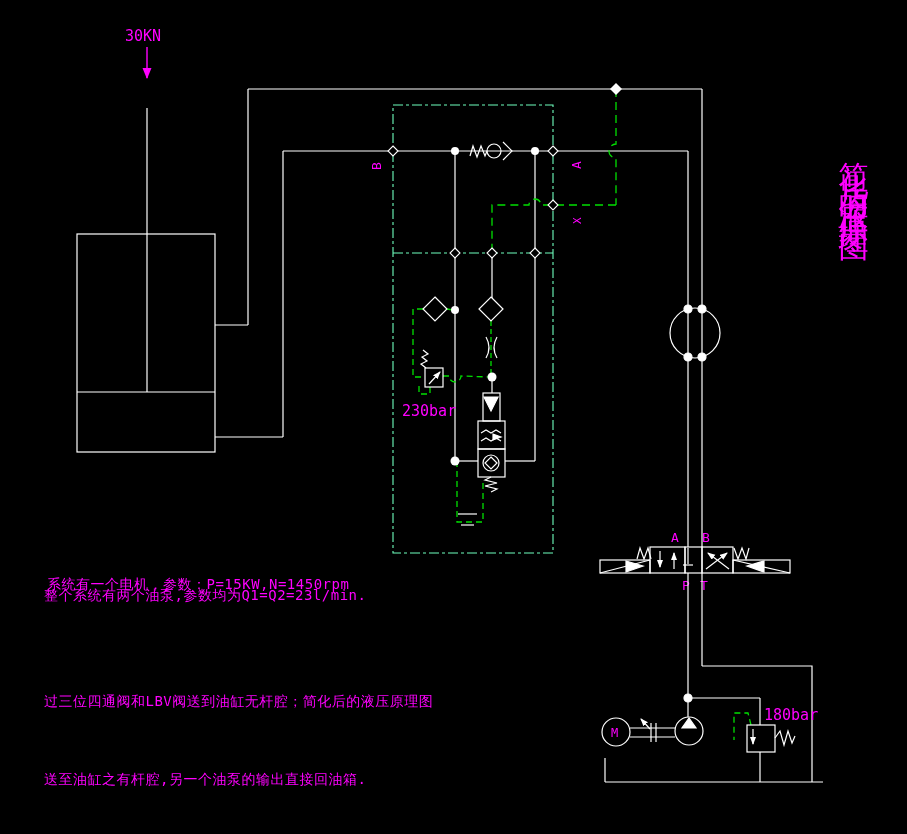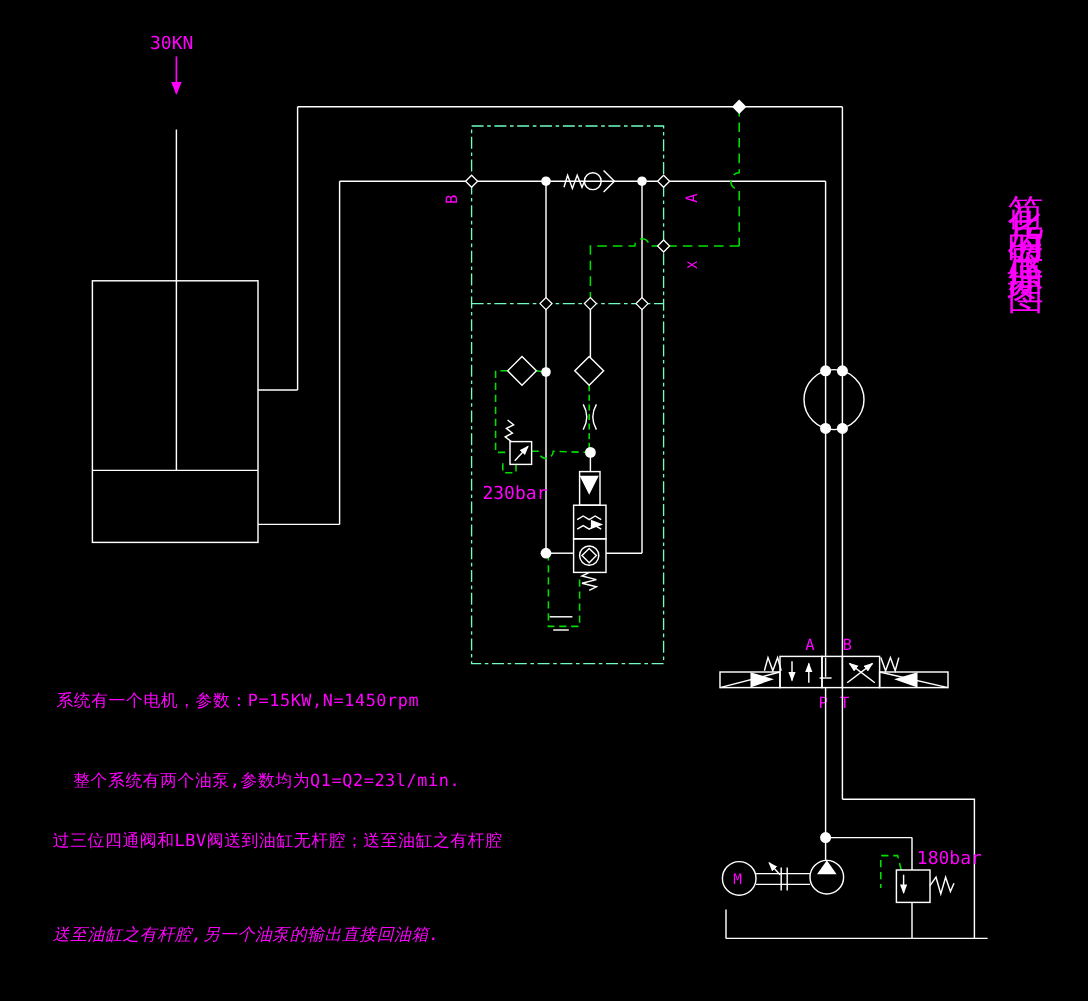--- a/index.html
+++ b/index.html
@@ -184,16 +184,16 @@
   </g>
 
   <text transform="translate(381,170) rotate(-90)" font-size="13">B</text>
   <text transform="translate(581,169) rotate(-90)" font-size="13">A</text>
   <text transform="translate(581,224) rotate(-90)" font-size="11">X</text>
 </svg>
 
   <div id="vtitle">简化后的液压原理图</div>
 
   <div class="note-line" style="left:47px;top:577px;">系统有一个电机，参数：P=15KW,N=1450rpm</div>
-  <div class="note-line" style="left:44px;top:644px;margin-left:17px;">整个系统有两个油泵,参数均为Q1=Q2=23l/min.</div>
-  <div class="note-line" style="left:44px;top:694px;">过三位四通阀和LBV阀送到油缸无杆腔；送至油缸之有杆腔</div>
-  <div class="note-line" style="left:44px;top:772px;font-style:italic;">送至油缸之有杆腔,另一个油泵的输出直接回油箱.</div>
+  <div class="note-line" style="left:44px;top:588px;">整个系统有两个油泵,参数均为Q1=Q2=23l/min.</div>
+  <div class="note-line" style="left:44px;top:694px;">过三位四通阀和LBV阀送到油缸无杆腔；简化后的液压原理图</div>
+  <div class="note-line" style="left:44px;top:772px;">送至油缸之有杆腔,另一个油泵的输出直接回油箱.</div>
 </div>
 
 </body></html>

